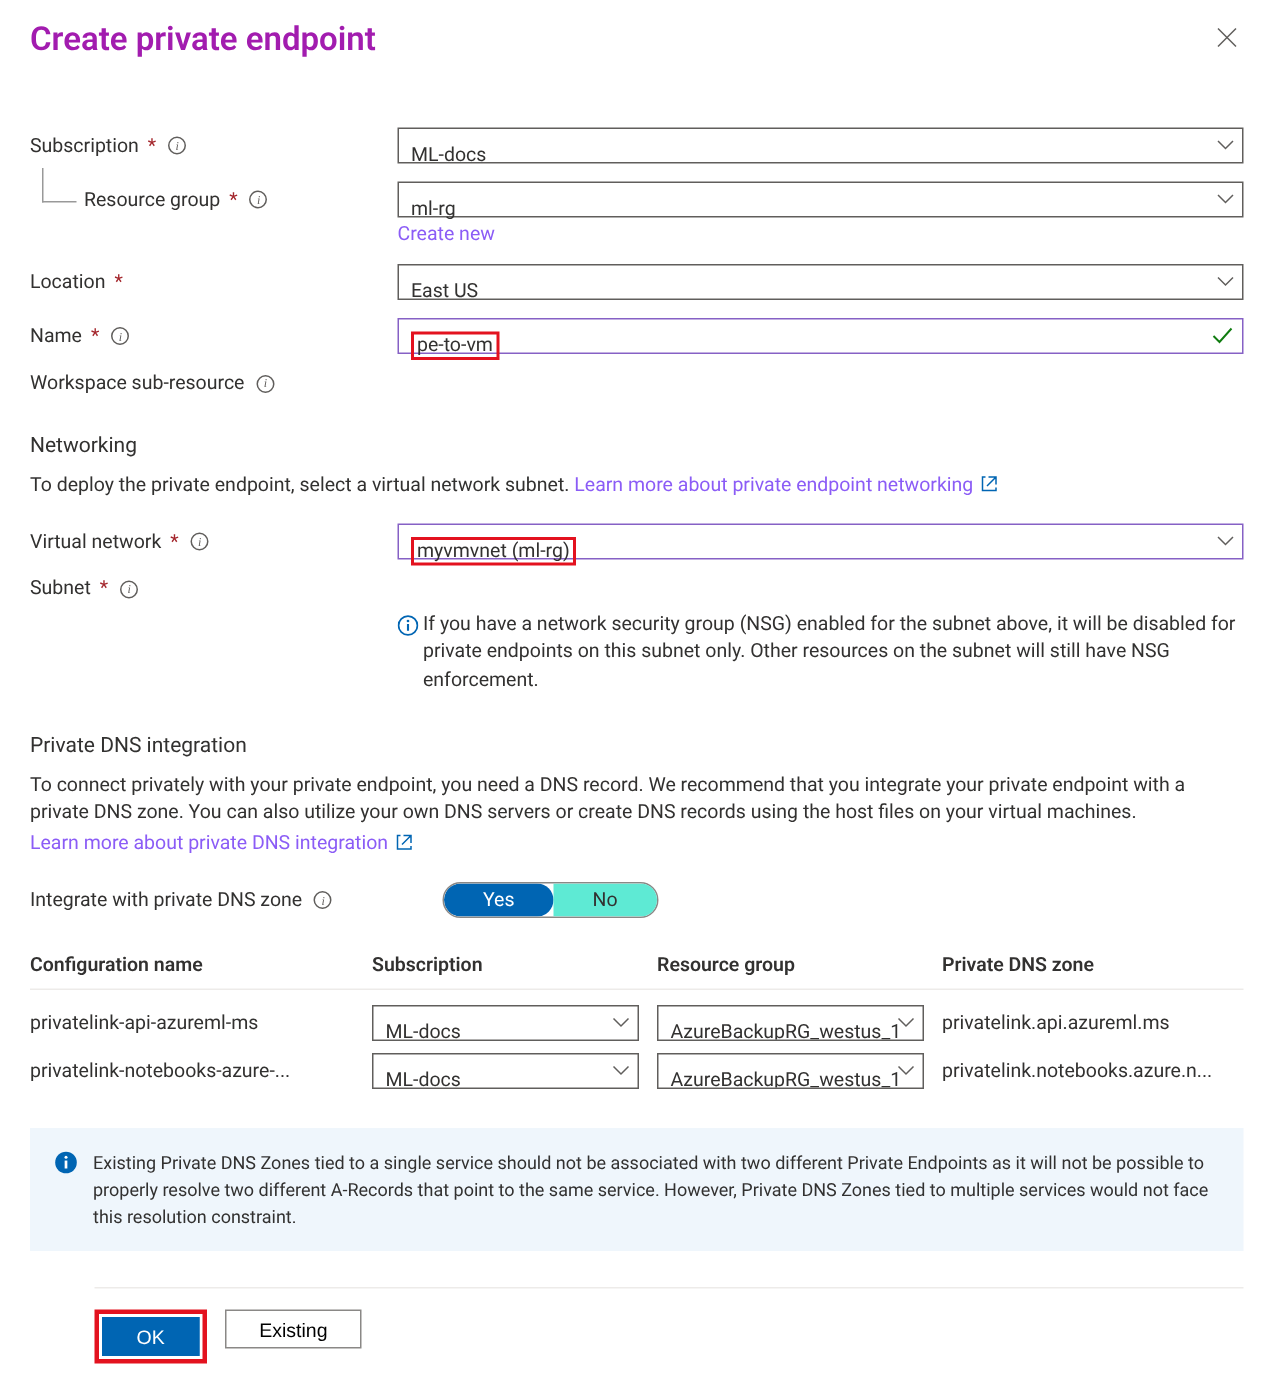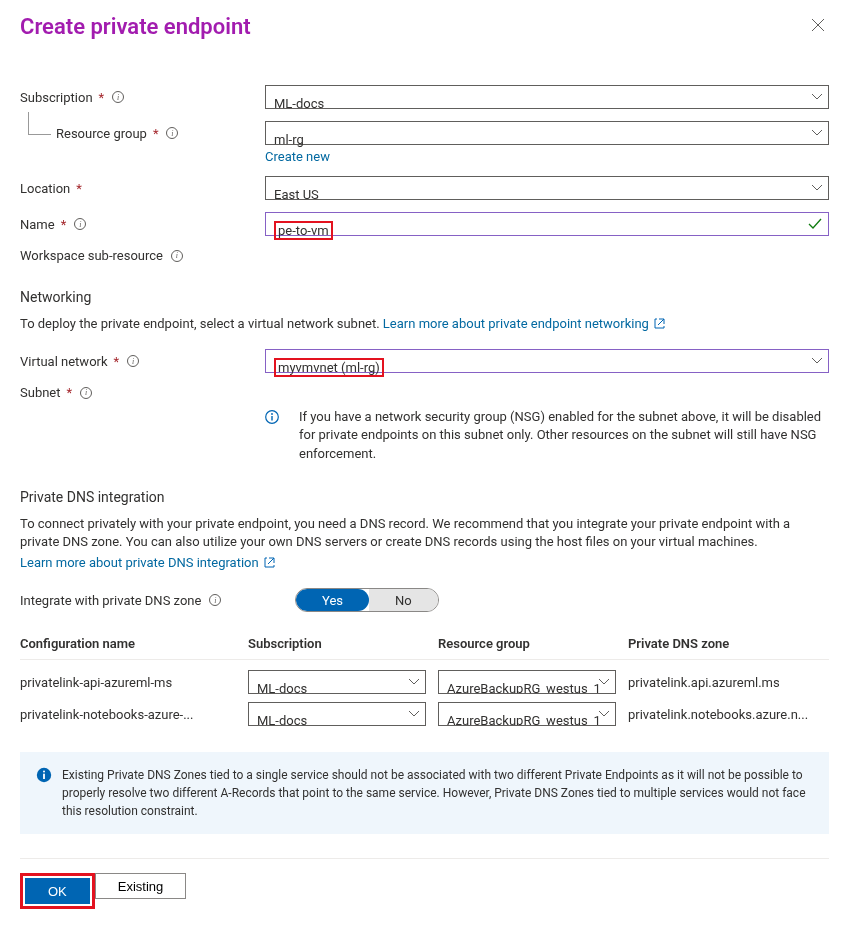--- a/index.html
+++ b/index.html
@@ -117,21 +117,21 @@
     }
     .valid-check {
       position: absolute;
       right: 7px;
       top: 50%;
       transform: translateY(-50%);
       color: #107c10;
     }
     .valid-check svg { display:block;}
     .link {
-      color: #0369a1;
+      color: #8b5cf6;
       font-size: 13px;
       text-decoration: none;
       cursor: pointer;
     }
     .link-row {
       margin-top: 4px;
       margin-bottom: 12px;
     }
     .section-h {
       font-size: 14px;
@@ -146,21 +146,21 @@
       margin-bottom: 16px;
       line-height: 1.4;
     }
     .ext-link-icon {
       display: inline-block;
       margin-left: 2px;
     }
     .ext-link-icon svg { display:inline-block; vertical-align: -1px; }
     .info-row {
       display: flex;
-      gap: 20px;
+      gap: 3px;
       margin-top: 6px;
       font-size: 13px;
       line-height: 1.4;
       color: #323130;
     }
     .info-row .info-blue {
       color: #0065b3;
       flex-shrink: 0;
       margin-top: 2px;
     }
@@ -178,21 +178,21 @@
       align-items: center;
     }
     .pill-opt {
       padding: 0 26px;
       height: 100%;
       display: flex;
       align-items: center;
       font-size: 13px;
       cursor: pointer;
       color: #323130;
-      background: #e5e5e5;
+      background: #5eead4;
     }
     .pill-opt.active {
       background: #0065b3;
       color: #fff;
       border-radius: 12px;
     }
     .table {
       width: 100%;
       margin-top: 24px;
     }
@@ -240,20 +240,22 @@
     .callout .text {
       font-size: 12px;
       line-height: 1.5;
       color: #323130;
     }
     .footer {
       border-top: 1px solid #edebe9;
       margin-top: 24px;
       padding-top: 14px;
       display: flex;
+      gap: 12px;
+      margin-left: 43px;
     }
     .btn {
       height: 26px;
       padding: 0 22px;
       font-size: 13px;
       border: 1px solid #8a8886;
       background: #fff;
       cursor: pointer;
       display:inline-flex;
       align-items:center;

